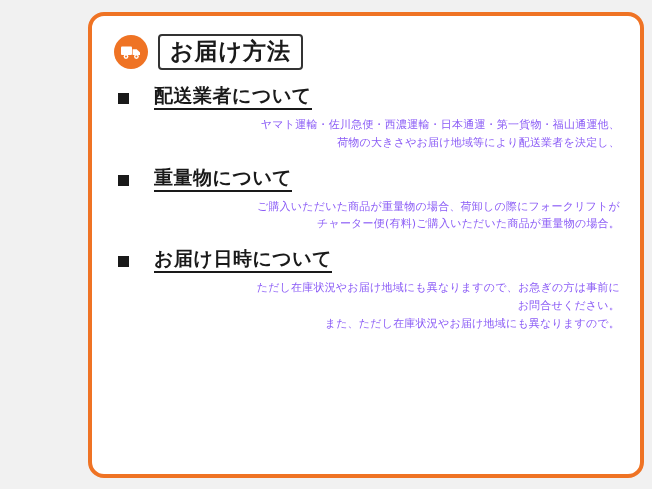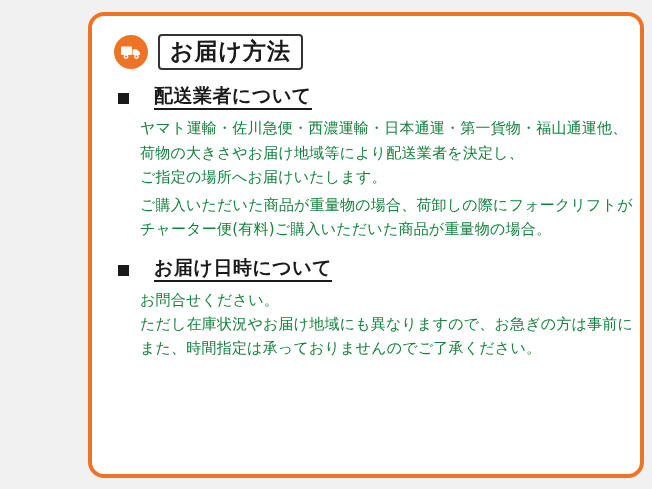--- a/index.html
+++ b/index.html
@@ -81,25 +81,26 @@
     color: #1a1a1a;
     border-bottom: 2px solid #1a1a1a;
     padding-bottom: 1px;
     line-height: 1.2;
     letter-spacing: 0.5px;
   }
   .lines {
     margin: 0 0 0 28px;
   }
   .line {
-    font-size: 15px;
-    color: #15803d;
+    font-size: 11px;
+    color: #8b5cf6;
     line-height: 1.62;
     letter-spacing: 0.2px;
     white-space: nowrap;
+    text-align: right;
   }
 </style>
 </head>
 <body>
 
 <div id="page">
   <div id="panel">
 
     <div class="title-row">
       <div class="truck-badge">
@@ -116,37 +117,40 @@
     </div>
 
     <div class="section">
       <div class="section-head">
         <span class="sq"></span>
         <span class="section-title">配送業者について</span>
       </div>
       <div class="lines">
         <div class="line">ヤマト運輸・佐川急便・西濃運輸・日本通運・第一貨物・福山通運他、</div>
         <div class="line">荷物の大きさやお届け地域等により配送業者を決定し、</div>
-        <div class="line">ご指定の場所へお届けいたします。</div>
       </div>
     </div>
 
     <div class="section">
+      <div class="section-head">
+        <span class="sq"></span>
+        <span class="section-title">重量物について</span>
+      </div>
       <div class="lines">
         <div class="line">ご購入いただいた商品が重量物の場合、荷卸しの際にフォークリフトが</div>
         <div class="line">チャーター便(有料)ご購入いただいた商品が重量物の場合。</div>
       </div>
     </div>
 
     <div class="section">
       <div class="section-head">
         <span class="sq"></span>
         <span class="section-title">お届け日時について</span>
       </div>
       <div class="lines">
+        <div class="line">ただし在庫状況やお届け地域にも異なりますので、お急ぎの方は事前に</div>
         <div class="line">お問合せください。</div>
-        <div class="line">ただし在庫状況やお届け地域にも異なりますので、お急ぎの方は事前に</div>
-        <div class="line">また、時間指定は承っておりませんのでご了承ください。</div>
+        <div class="line">また、ただし在庫状況やお届け地域にも異なりますので。</div>
       </div>
     </div>
 
   </div>
 </div>
 
 </body></html>

